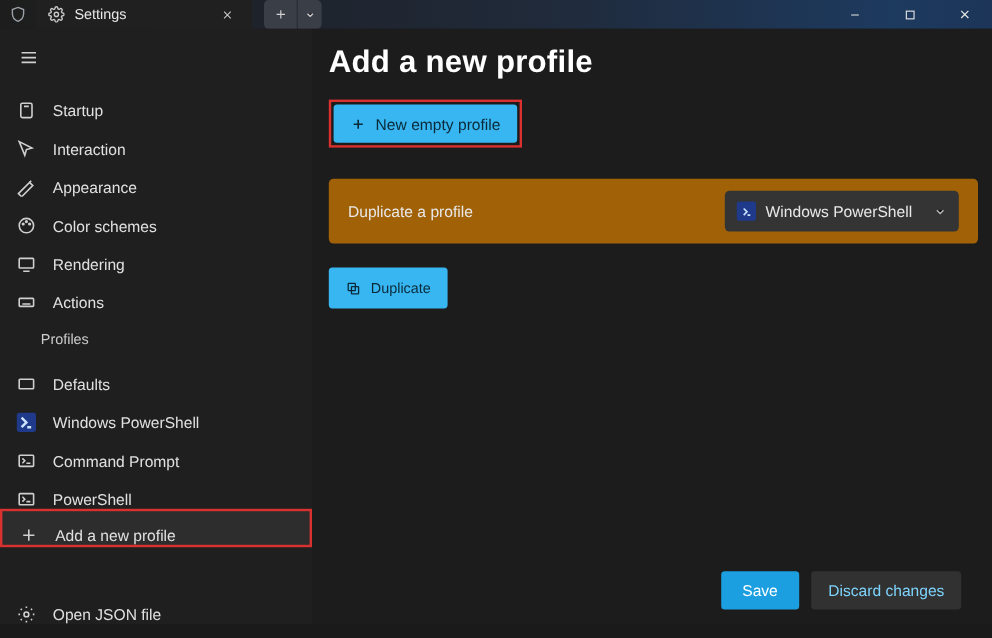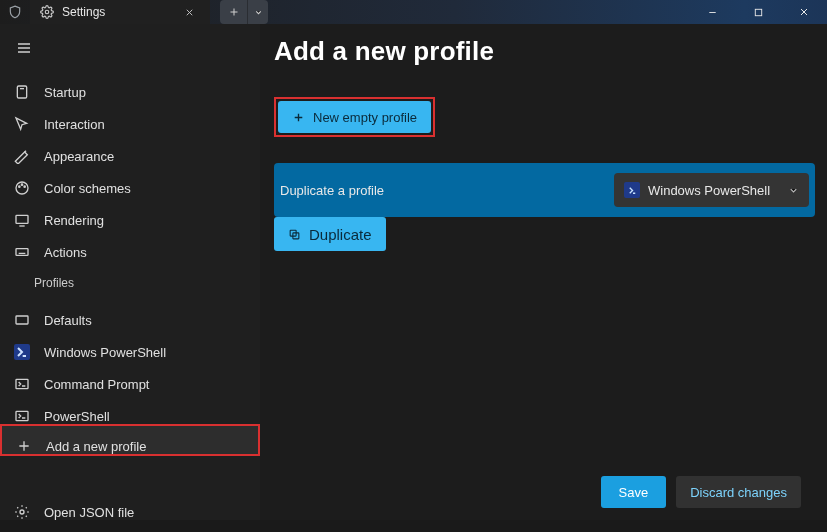--- a/index.html
+++ b/index.html
@@ -71,48 +71,48 @@
     border:2px solid #d93030;
   }
   .main {
     flex:1; padding:12px 12px 0 14px; position:relative;
     background:#1c1c1c;
   }
   .page-title {
     font-size:26px; font-weight:600; color:#ffffff; letter-spacing:0.2px;
   }
   .new-empty-wrap {
-    margin-top:30px; display:inline-block;
+    margin-top:16px; display:inline-block;
     border:2px solid #d93030; padding:2px;
   }
   .btn-primary {
     background:#38b6f1; color:#0a2a3a; border:none;
     height:32px; padding:0 14px; border-radius:3px;
     display:flex; align-items:center; gap:8px; font-size:13px; font-weight:400;
   }
   .btn-primary .pl { font-size:14px;}
   .card {
-    margin-top:26px; background:#0369a1; border-radius:4px;
-    height:54px; display:flex; align-items:center; padding:0 6px;
+    margin-top:26px; background:#a16207; border-radius:4px;
+    height:54px; display:flex; align-items:center; padding:0 16px;
     gap:12px;
   }
   .card-label { flex:1; font-size:13px; color:#e8e8e8;}
   .dropdown {
     background:#343434; height:34px; min-width:195px; border-radius:4px;
     display:flex; align-items:center; padding:0 10px; gap:8px; color:#e8e8e8;
   }
   .dropdown .dd-icon {
     width:16px; height:16px; background:#1f3a8a; border-radius:2px;
     display:flex; align-items:center; justify-content:center; font-size:10px; color:#c7e1ff;
   }
   .dropdown .chev { margin-left:auto; color:#bdbdbd; font-size:10px;}
   .dup-btn {
-    background:#38b6f1; color:#0a2a3a; border:none;
+    margin-top:20px; background:#38b6f1; color:#0a2a3a; border:none;
     height:34px; padding:0 14px; border-radius:3px;
-    display:inline-flex; align-items:center; gap:8px; font-size:15px;
+    display:inline-flex; align-items:center; gap:8px; font-size:12px;
   }
   .footer {
     position:absolute; right:26px; bottom:12px; display:flex; gap:10px;
   }
   .save-btn {
     background:#1b9fe0; color:#fff; height:32px; padding:0 18px; border:none; border-radius:3px;
     font-size:13px;
   }
   .discard-btn {
     background:#313131; color:#7dd3fc; height:32px; padding:0 14px; border:none; border-radius:3px;

